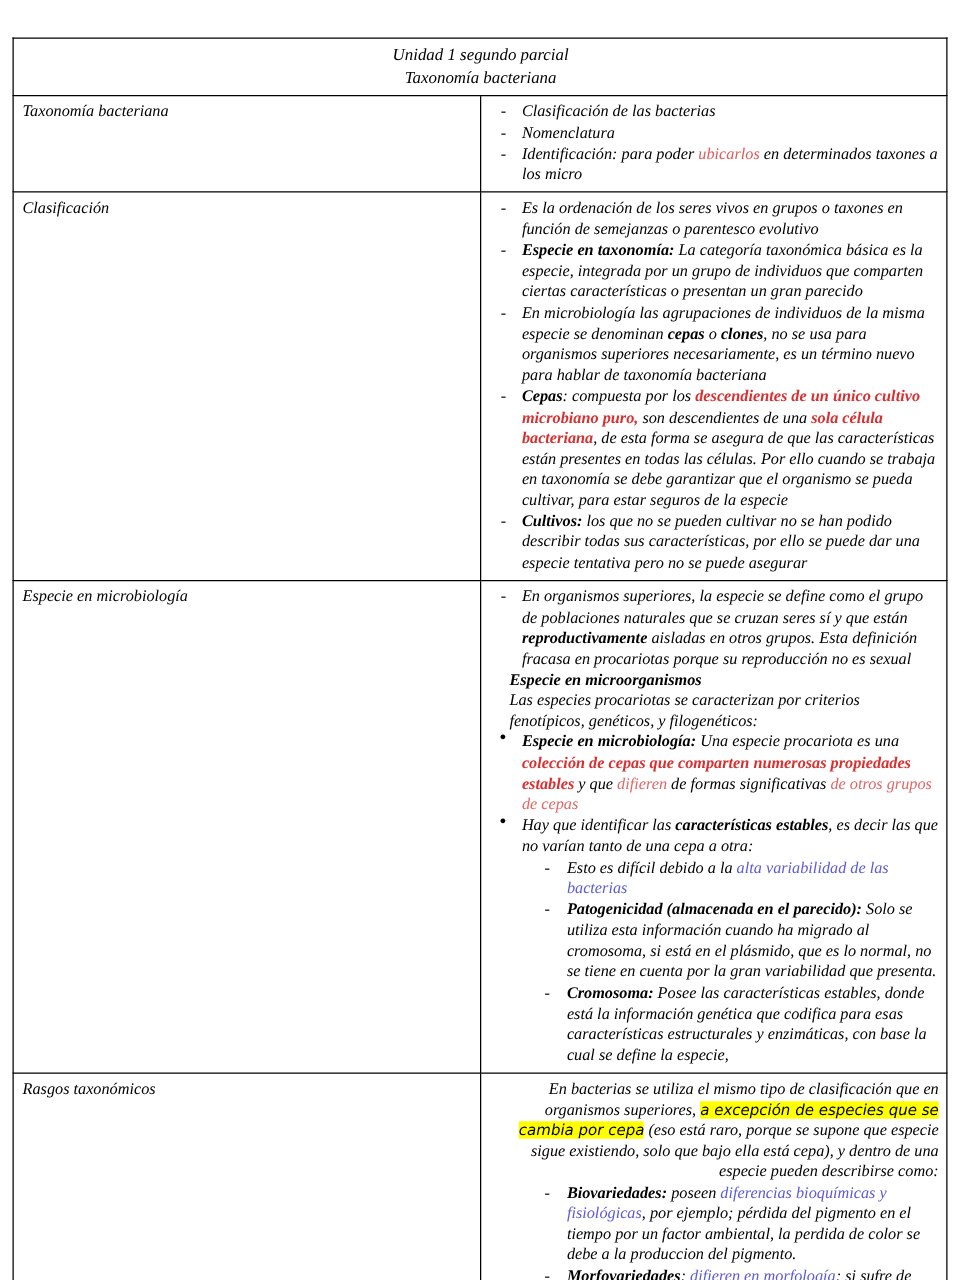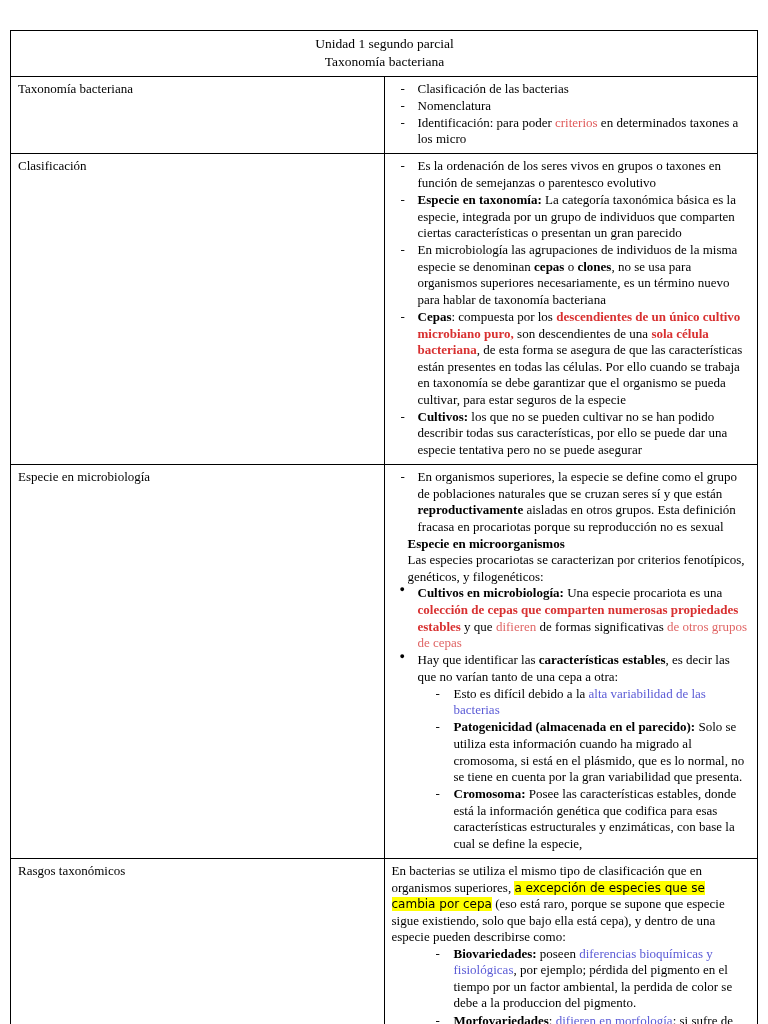--- a/index.html
+++ b/index.html
@@ -14,20 +14,21 @@
     font-family: "Liberation Serif", "DejaVu Serif", serif;
     color: #000000;
     overflow: hidden;
   }
   .page {
     position: relative;
     width: 768px;
     height: 1024px;
     box-sizing: border-box;
     padding: 30px 10px 0 10px;
+    font-style: italic;
   }
   table.doc {
     width: 748px;
     border-collapse: collapse;
     table-layout: fixed;
   }
   table.doc > tbody > tr > td {
     border: 1px solid #000000;
     vertical-align: top;
     padding: 4px 6px 5px 7px;
@@ -85,21 +86,21 @@
   .red-bold { color: #d83030; font-weight: bold; }
   .red-light { color: #e06666; text-align: center; }
   .red-plain { color: #e05a5a; }
   .blue { color: #5b5bd6; }
   .hl {
     background: #ffff00;
     font-family: "DejaVu Sans", "Liberation Sans", sans-serif;
     font-size: 12px;
   }
   .plain-block { margin: 0; padding-left: 16px; }
-  .para { margin: 0; }
+  .para { margin: 0; text-align: right; }
 </style>
 </head>
 <body>
 
 <div class="page">
   <table class="doc">
     <tbody>
 
       <tr>
         <td colspan="2" class="title-cell">
@@ -107,21 +108,21 @@
           <div>Taxonomía bacteriana</div>
         </td>
       </tr>
 
       <tr>
         <td class="col-label label-cell">Taxonomía bacteriana</td>
         <td class="body-cell">
           <ul class="dash">
             <li><span>Clasificación de las bacterias</span></li>
             <li><span>Nomenclatura</span></li>
-            <li><span>Identificación: para poder </span><span class="red-plain">criterios</span><span> en determinados taxones a los micro</span></li>
+            <li><span>Identificación: para poder </span><span class="red-plain">ubicarlos</span><span> en determinados taxones a los micro</span></li>
           </ul>
         </td>
       </tr>
 
       <tr>
         <td class="col-label label-cell">Clasificación</td>
         <td class="body-cell">
           <ul class="dash">
             <li><span>Es la ordenación de los seres vivos en grupos o taxones en función de semejanzas o parentesco evolutivo</span></li>
             <li><b>Especie en taxonomía:</b><span> La categoría taxonómica básica es la especie, integrada por un grupo de individuos que comparten ciertas características o presentan un gran parecido</span></li>
@@ -134,21 +135,21 @@
 
       <tr>
         <td class="col-label label-cell">Especie en microbiología</td>
         <td class="body-cell">
           <ul class="dash">
             <li><span>En organismos superiores, la especie se define como el grupo de poblaciones naturales que se cruzan seres sí y que están </span><b>reproductivamente</b><span> aisladas en otros grupos. Esta definición fracasa en procariotas porque su reproducción no es sexual</span></li>
           </ul>
           <div class="plain-block"><b>Especie en microorganismos</b></div>
           <div class="plain-block">Las especies procariotas se caracterizan por criterios fenotípicos, genéticos, y filogenéticos:</div>
           <ul class="dot">
-            <li><b>Cultivos en microbiología:</b><span> Una especie procariota es una </span><span class="red-bold">colección de cepas que comparten numerosas propiedades estables</span><span> y que </span><span class="red-light">difieren</span><span> de formas significativas </span><span class="red-light">de otros grupos de cepas</span></li>
+            <li><b>Especie en microbiología:</b><span> Una especie procariota es una </span><span class="red-bold">colección de cepas que comparten numerosas propiedades estables</span><span> y que </span><span class="red-light">difieren</span><span> de formas significativas </span><span class="red-light">de otros grupos de cepas</span></li>
             <li><span>Hay que identificar las </span><b>características estables</b><span>, es decir las que no varían tanto de una cepa a otra:</span></li>
           </ul>
           <ul class="sub">
             <li><span>Esto es difícil debido a la </span><span class="blue">alta variabilidad de las bacterias</span></li>
             <li><b>Patogenicidad (almacenada en el parecido):</b><span> Solo se utiliza esta información cuando ha migrado al cromosoma, si está en el plásmido, que es lo normal, no se tiene en cuenta por la gran variabilidad que presenta.</span></li>
             <li><b>Cromosoma:</b><span> Posee las características estables, donde está la información genética que codifica para esas características estructurales y enzimáticas, con base la cual se define la especie,</span></li>
           </ul>
         </td>
       </tr>
 

